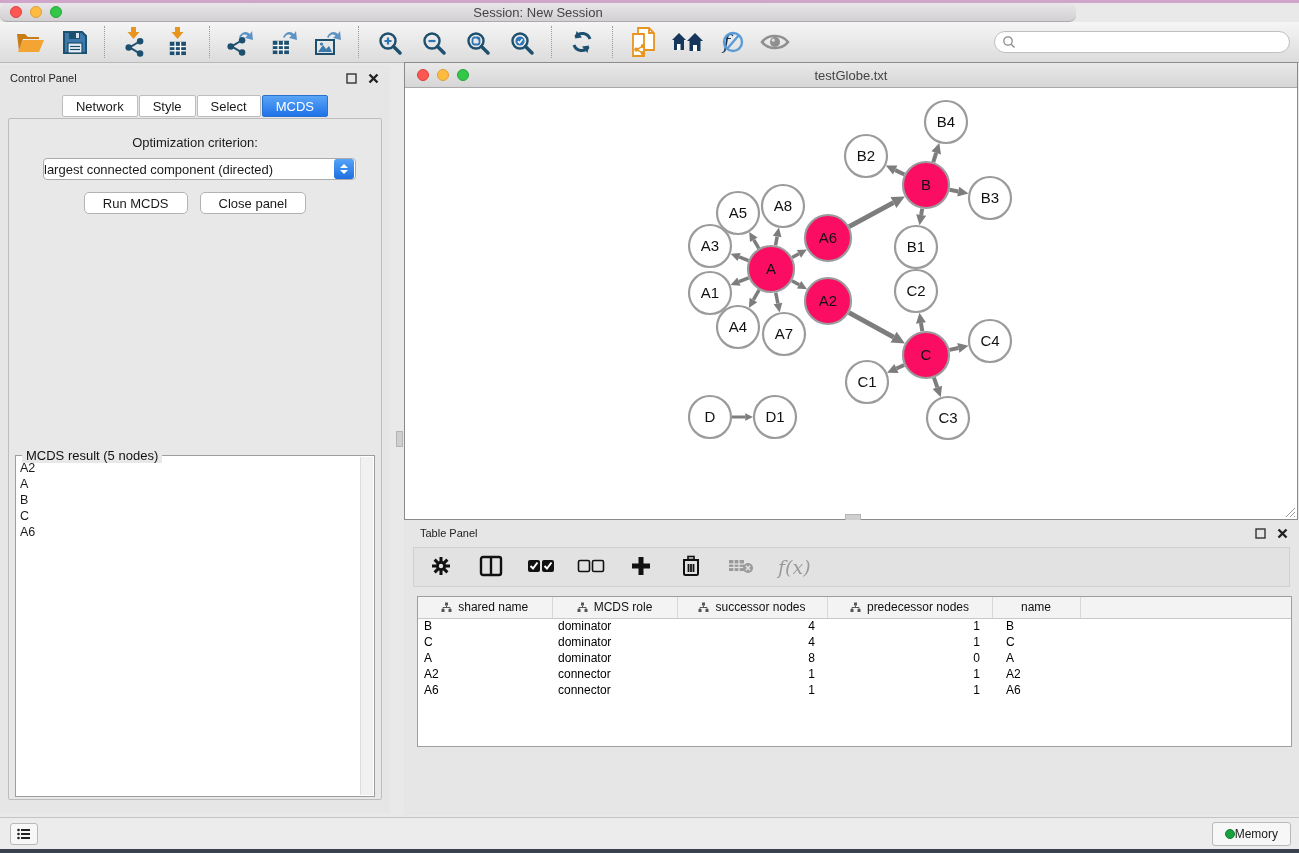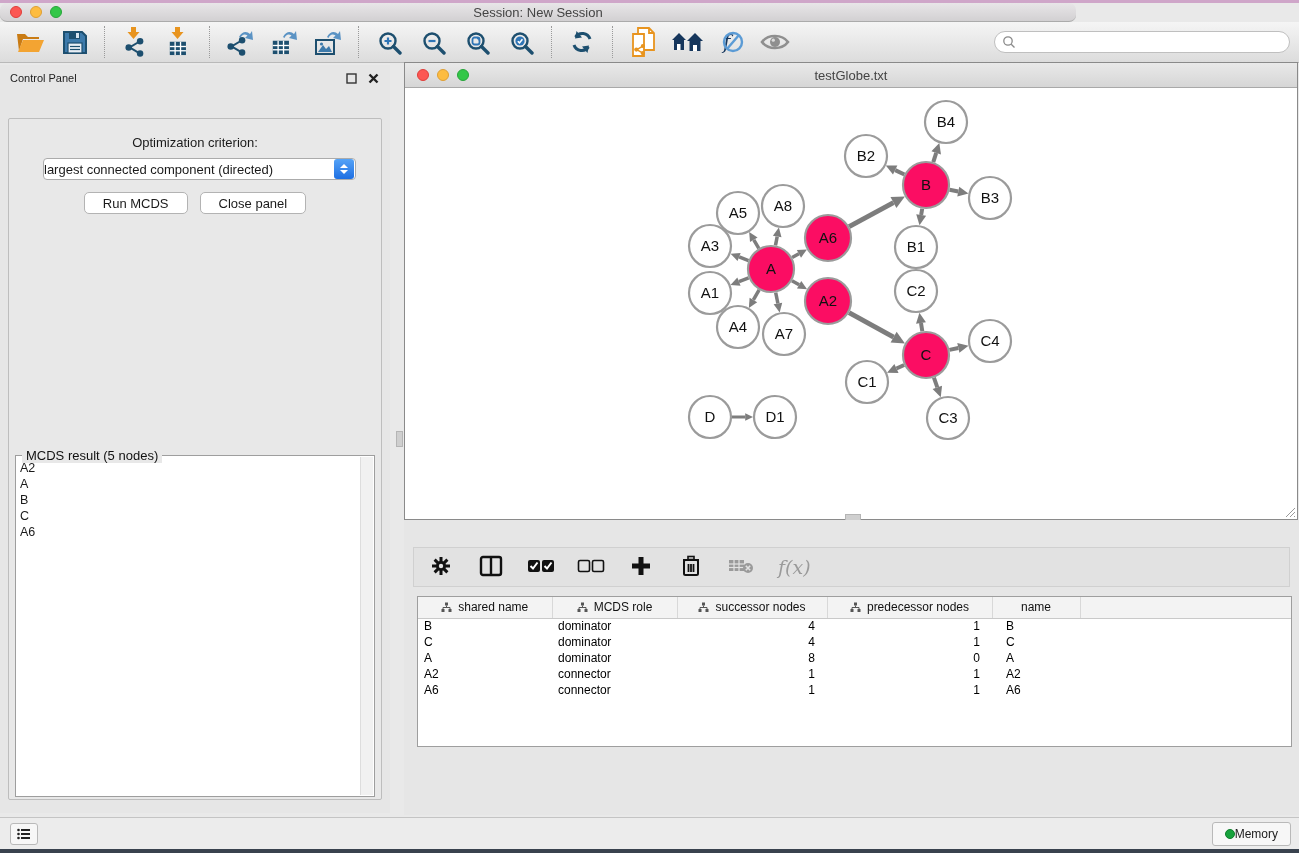--- a/index.html
+++ b/index.html
@@ -331,20 +331,26 @@
       <svg width="11" height="11">
           <rect x="1" y="1" width="9" height="9" fill="none" stroke="#333" stroke-width="1.4"></rect>
         </svg>
     </span>
     <span class="mini-ico">
       <svg width="11" height="11">
           <path d="M1.5 1.5 L9.5 9.5 M9.5 1.5 L1.5 9.5" stroke="#222" stroke-width="2.4"></path>
         </svg>
     </span>
   </div>
+  <div class="tabs-row" id="cp-tabs">
+      <div class="cp-tab">Network</div>
+      <div class="cp-tab">Style</div>
+      <div class="cp-tab">Select</div>
+      <div class="cp-tab sel">MCDS</div>
+    </div>
   <div class="cp-body">
     <div class="opt-label">Optimization criterion:</div>
     <div class="combo">
       <span class="combo-text">largest connected component (directed)</span>
       <span class="combo-cap">
           <i class="up"></i>
           <i class="dn"></i>
         </span>
     </div>
     <div class="btn-row">
@@ -501,20 +507,34 @@
       </svg>
     <svg class="grip" viewBox="0 0 14 14">
       <path d="M13 4 L4 13 M13 8 L8 13 M13 12 L12 13" stroke="#9a9a9a" stroke-width="1"></path>
     </svg>
   </div>
 </div>
 <div class="split-handle-v"></div>
 <div class="split-handle-h"></div>
 
 <div class="table-panel">
+  <div class="panel-head" style="padding-left:16px">
+    <span>Table Panel</span>
+    <span class="spacer"></span>
+    <span class="mini-ico">
+      <svg width="11" height="11">
+          <rect x="1" y="1" width="9" height="9" fill="none" stroke="#333" stroke-width="1.4"></rect>
+        </svg>
+    </span>
+    <span class="mini-ico">
+      <svg width="11" height="11">
+          <path d="M1.5 1.5 L9.5 9.5 M9.5 1.5 L1.5 9.5" stroke="#222" stroke-width="2.4"></path>
+        </svg>
+    </span>
+  </div>
   <div class="tp-toolbar" id="tp-toolbar">
       <div class="tp-btn">
         <span><svg width="22" height="22" viewBox="0 0 22 22">
             <g fill="#111">
               <circle cx="11" cy="11" r="5"></circle>
               <g stroke="#111" stroke-width="3">
                 <line x1="11" y1="2" x2="11" y2="20"></line>
                 <line x1="2" y1="11" x2="20" y2="11"></line>
                 <line x1="4.6" y1="4.6" x2="17.4" y2="17.4"></line>
                 <line x1="17.4" y1="4.6" x2="4.6" y2="17.4"></line>

